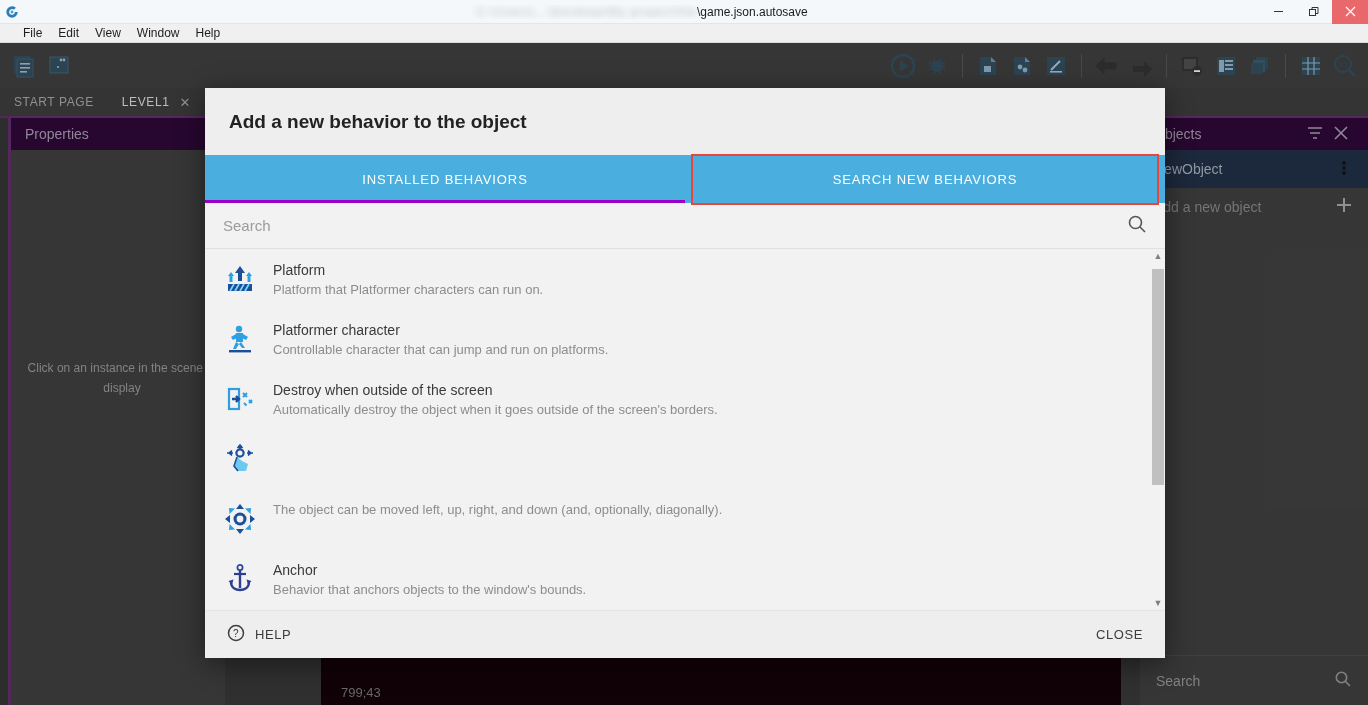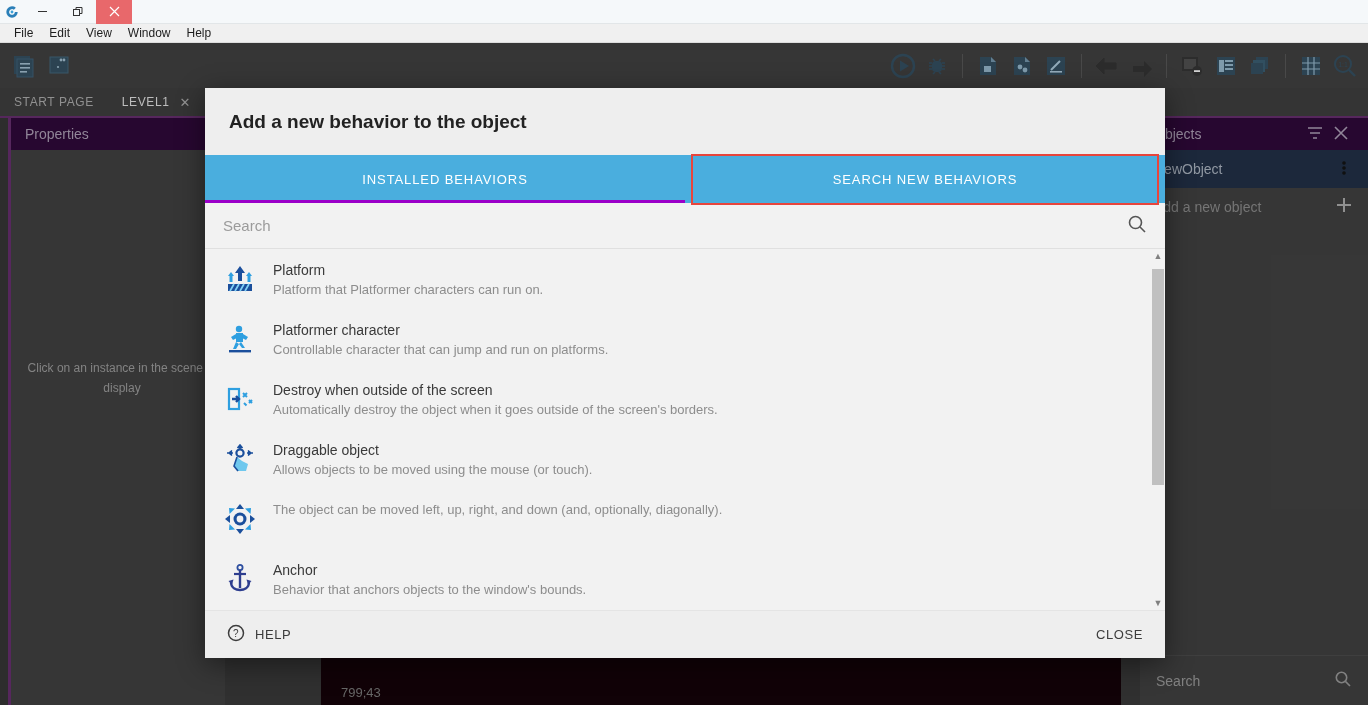--- a/index.html
+++ b/index.html
@@ -49,21 +49,21 @@
     display: flex; align-items: center; justify-content: center;
     color: #333;
   }
   .win-btn.close { background: #e8686b; color: #fff; }
 
   
   .menubar {
     position: absolute; top: 24px; left: 0; width: 1368px; height: 19px;
     background: #f0f0f0;
     display: flex; align-items: center;
-    padding-left: 6px;
+    padding-left: 15px;
     border-bottom: 1px solid #dcdcdc;
   }
   .menu-item {
     font-size: 12px; color: #1d1d1d;
     padding: 0 8px; line-height: 19px;
   }
 
   
   .chrome {
     position: absolute; top: 43px; left: 0; width: 1368px; height: 662px;
@@ -266,20 +266,21 @@
 
 <div id="app">
 
   <div class="titlebar">
     <div class="app-logo">
       <svg width="14" height="14" viewBox="0 0 16 16">
         <path d="M8 1.5A6.5 6.5 0 1 0 14.5 8h-3.2a3.3 3.3 0 1 1-1.2-2.6l2.3-2.2A6.47 6.47 0 0 0 8 1.5z" fill="#2a7fb8"></path>
         <circle cx="8" cy="8" r="1.6" fill="#3aa0d8"></circle>
       </svg>
     </div>
+    <div class="title-text"><span class="title-blur">C:\Users\...\Desktop\My project\file</span><span>\game.json.autosave</span></div>
     <div class="win-btns">
       <div class="win-btn">
         <svg width="11" height="11" viewBox="0 0 11 11">
             <rect x="1" y="5" width="9" height="1" fill="#333"></rect>
           </svg>
       </div>
       <div class="win-btn">
         <svg width="12" height="12" viewBox="0 0 12 12">
           <rect x="1.5" y="3.5" width="6" height="6" fill="none" stroke="#333" stroke-width="1"></rect>
           <path d="M4 3.5V1.5h6v6H8" fill="none" stroke="#333" stroke-width="1"></path>
@@ -561,24 +562,20 @@
       <div class="behavior">
         <div class="beh-icon">
           <svg width="28" height="30" viewBox="0 0 28 30">
             <circle cx="14" cy="9" r="3.6" fill="none" stroke="#1b4f9c" stroke-width="2.2"></circle>
             <path d="M1 9 h6 M6 6.5 L3 9 l3 2.5" fill="#1b4f9c" stroke="#1b4f9c" stroke-width="1.6"></path>
             <path d="M27 9 h-6 M22 6.5 L25 9 l-3 2.5" fill="#1b4f9c" stroke="#1b4f9c" stroke-width="1.6"></path>
             <path d="M14 1 v4 M11.5 4 L14 1 l2.5 3" fill="#1b4f9c" stroke="#1b4f9c" stroke-width="1.6"></path>
             <path d="M11 13 L8 22 l4 5 h8 l2 -7 -6 -3 z" fill="#6fc8ee"></path>
             <path d="M11 13 L8 22 l4 5" fill="none" stroke="#1b4f9c" stroke-width="1.6"></path>
           </svg>
-        </div>
-        <div class="beh-text">
-          <div class="beh-name">Draggable object</div>
-          <div class="beh-desc">Allows objects to be moved using the mouse (or touch).</div>
         </div>
       </div>
 
       <div class="behavior">
         <div class="beh-icon">
           <svg width="30" height="30" viewBox="0 0 30 30">
             <g fill="#1b4f9c">
               <path d="M15 0 l4 5 h-8 Z"></path>
               <path d="M15 30 l4 -5 h-8 Z"></path>
               <path d="M0 15 l5 -4 v8 Z"></path>

